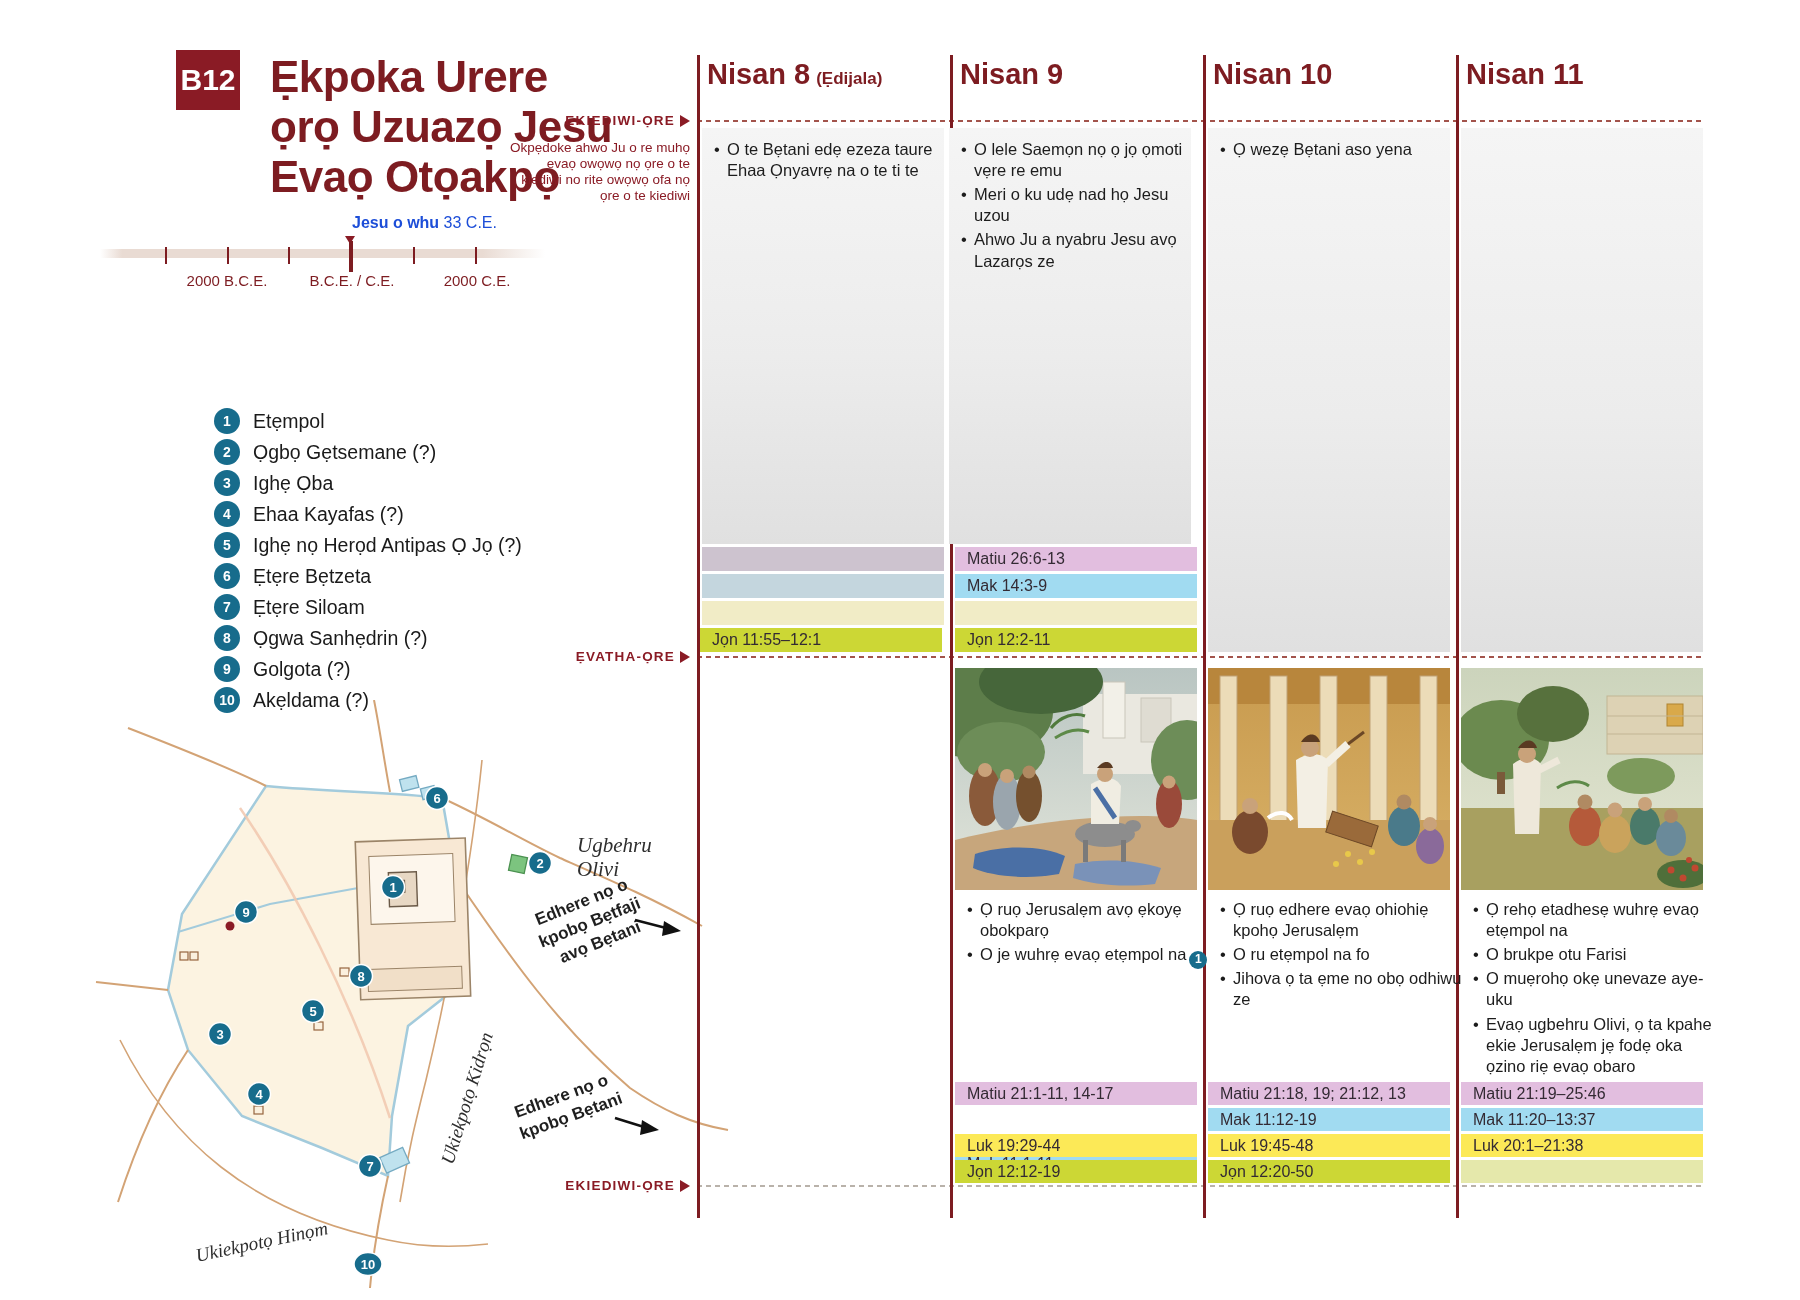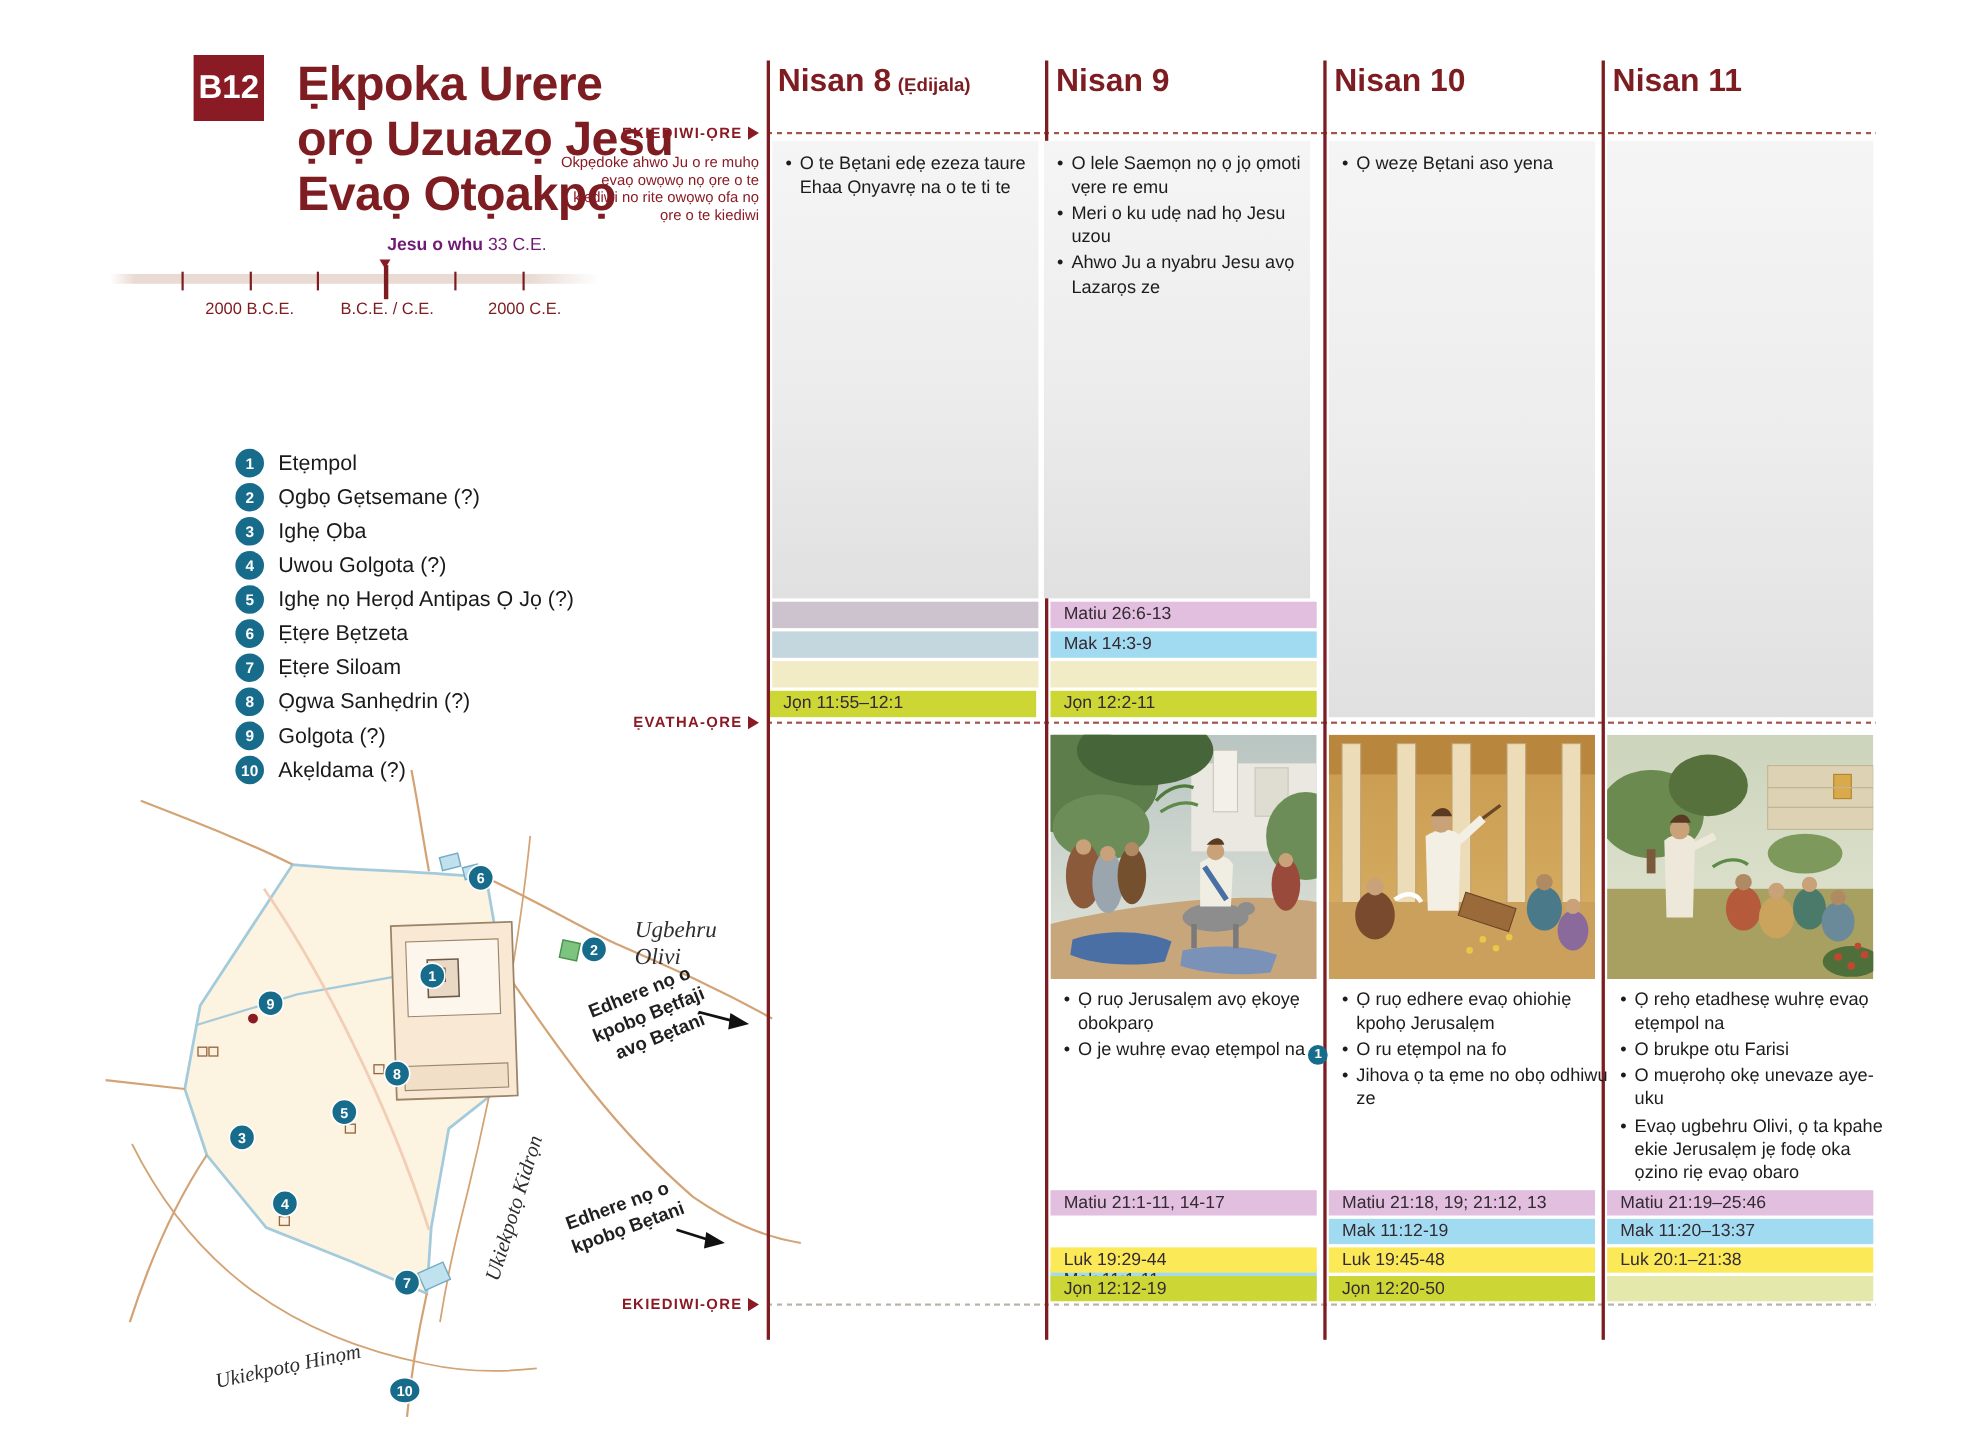--- a/index.html
+++ b/index.html
@@ -12,21 +12,21 @@
              font-size:30px;font-weight:700;display:flex;align-items:center;justify-content:center;}
   .title-line{left:270px;width:560px;font-size:44px;font-weight:600;color:#7d1c21;
               letter-spacing:-0.5px;line-height:50px;}
 
   
   .tl-bar{left:100px;top:249px;width:445px;height:9px;
           background:linear-gradient(90deg,rgba(233,219,211,0) 0%,#e9dbd3 5%,#e9dbd3 86%,rgba(233,219,211,0) 100%);}
   .tl-tick{top:247px;width:2px;height:17px;background:#7d1c21;}
   .tl-tick.major{top:241px;width:4px;height:31px;}
   .tl-label{top:272px;width:120px;text-align:center;font-size:15px;color:#7d1c21;}
-  .tl-event{left:352px;top:214px;font-size:16px;color:#701a75;white-space:nowrap;}
+  .tl-event{left:352px;top:214px;font-size:16px;color:#1d4ed8;white-space:nowrap;}
   .tl-event b{font-weight:700;}
   .tri-down{left:345px;top:236px;width:0;height:0;border-left:5px solid transparent;
             border-right:5px solid transparent;border-top:8px solid #8a1b25;}
 
   
   .margin-row{display:flex;align-items:center;justify-content:flex-end;gap:5px;width:210px;left:480px;}
   .margin-label{font-size:13.5px;font-weight:700;letter-spacing:1.2px;color:#8a1b25;white-space:nowrap;}
   .tri-right{width:0;height:0;border-top:6px solid transparent;border-bottom:6px solid transparent;
              border-left:10px solid #8a1b25;}
   .intro-note{left:505px;top:140px;width:185px;text-align:right;font-size:13.5px;line-height:1.18;
@@ -120,21 +120,21 @@
     <div class="legend-item">
       <span class="num-badge">2</span>
       <span class="legend-label">Ọgbọ Gẹtsemane (?)</span>
       </div>
     <div class="legend-item">
       <span class="num-badge">3</span>
       <span class="legend-label">Ighẹ Ọba</span>
       </div>
     <div class="legend-item">
       <span class="num-badge">4</span>
-      <span class="legend-label">Uwou Golgota (?)</span>
+      <span class="legend-label">Ehaa Kayafas (?)</span>
       </div>
     <div class="legend-item">
       <span class="num-badge">5</span>
       <span class="legend-label">Ighẹ nọ Herọd Antipas Ọ Jọ (?)</span>
       </div>
     <div class="legend-item">
       <span class="num-badge">6</span>
       <span class="legend-label">Ẹtẹre Bẹtzeta</span>
       </div>
     <div class="legend-item">

